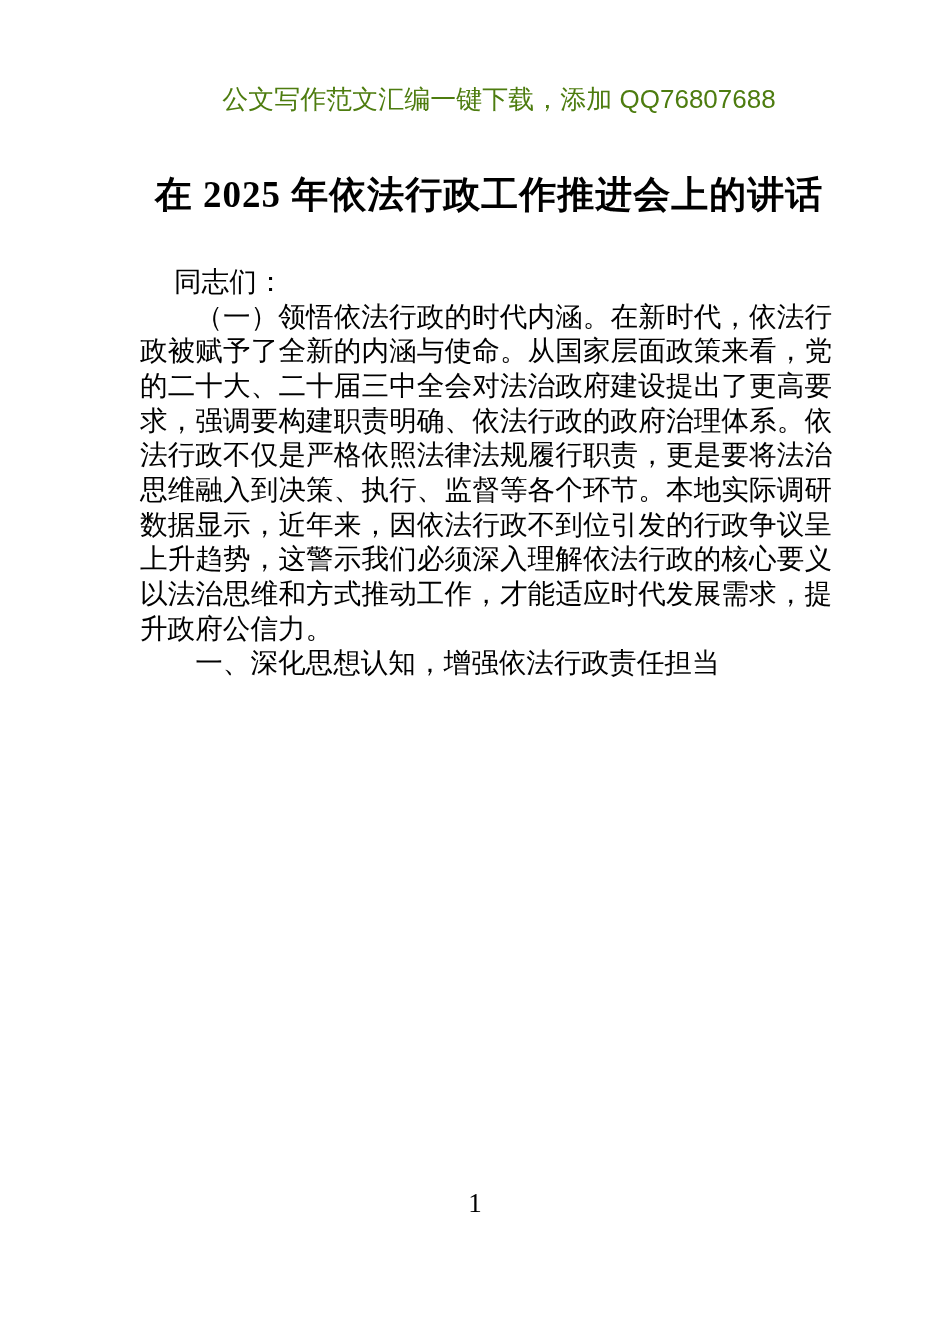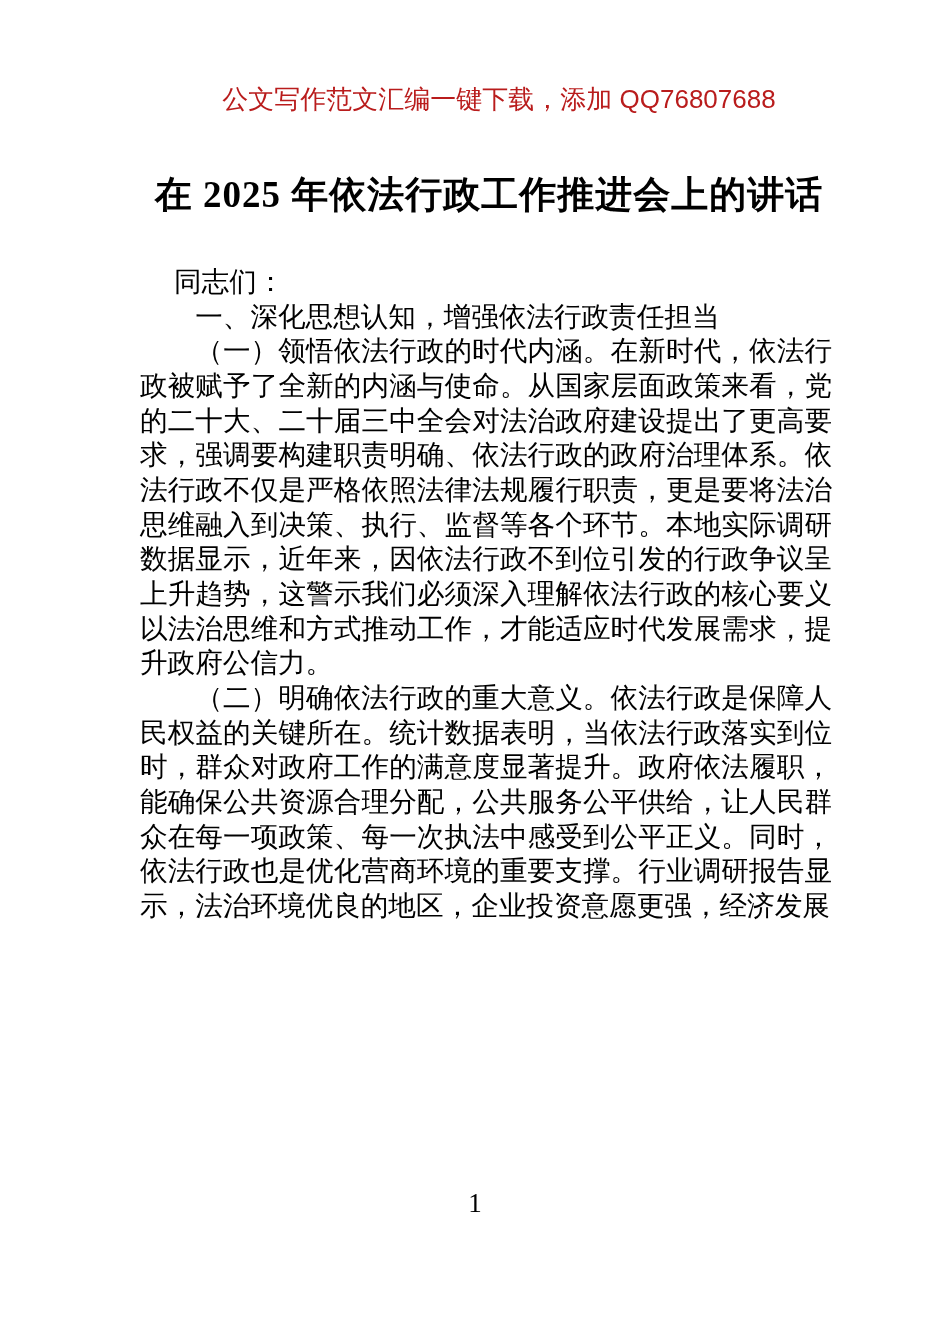--- a/index.html
+++ b/index.html
@@ -19,21 +19,21 @@
   .promo {
     position: absolute;
     top: 84px;
     left: 0;
     width: 100%;
     box-sizing: border-box;
     padding-left: 48px;      
     text-align: center;
     font-size: 26px;
     line-height: 30px;
-    color: #b91c1c;
+    color: #4d7c0f;
     white-space: nowrap;
   }
   .doc-title {
     position: absolute;
     top: 172px;
     left: 14px;
     width: 100%;
     margin: 0;
     text-align: center;
     font-family: "Liberation Serif", "DejaVu Serif", serif;
@@ -79,20 +79,19 @@
 <body>
 
 <div class="page">
 
   <div class="promo">公文写作范文汇编一键下载，添加 QQ76807688</div>
 
   <h1 class="doc-title">在 2025 年依法行政工作推进会上的讲话</h1>
 
   <div class="body-text">
     <p class="salutation">同志们：</p>
+    <p class="para">（一）领悟依法行政的时代内涵。在新时代，依法行政被赋予了全新的内涵与使命。从国家层面政策来看，党的二十大、二十届三中全会对法治政府建设提出了更高要求，强调要构建职责明确、依法行政的政府治理体系。依法行政不仅是严格依照法律法规履行职责，更是要将法治思维融入到决策、执行、监督等各个环节。本地实际调研数据显示，近年来，因依法行政不到位引发的行政争议呈上升趋势，这警示我们必须深入理解依法行政的核心要义以法治思维和方式推动工作，才能适应时代发展需求，提升政府公信力。</p>
     <p class="para heading">一、深化思想认知，增强依法行政责任担当</p>
-    <p class="para">（一）领悟依法行政的时代内涵。在新时代，依法行政被赋予了全新的内涵与使命。从国家层面政策来看，党的二十大、二十届三中全会对法治政府建设提出了更高要求，强调要构建职责明确、依法行政的政府治理体系。依法行政不仅是严格依照法律法规履行职责，更是要将法治思维融入到决策、执行、监督等各个环节。本地实际调研数据显示，近年来，因依法行政不到位引发的行政争议呈上升趋势，这警示我们必须深入理解依法行政的核心要义以法治思维和方式推动工作，才能适应时代发展需求，提升政府公信力。</p>
-    <p class="para">（二）明确依法行政的重大意义。依法行政是保障人民权益的关键所在。统计数据表明，当依法行政落实到位时，群众对政府工作的满意度显著提升。政府依法履职，能确保公共资源合理分配，公共服务公平供给，让人民群众在每一项政策、每一次执法中感受到公平正义。同时，依法行政也是优化营商环境的重要支撑。行业调研报告显示，法治环境优良的地区，企业投资意愿更强，经济发展</p>
   </div>
 
   <div class="page-number">1</div>
 
 </div>
 
 </body></html>

